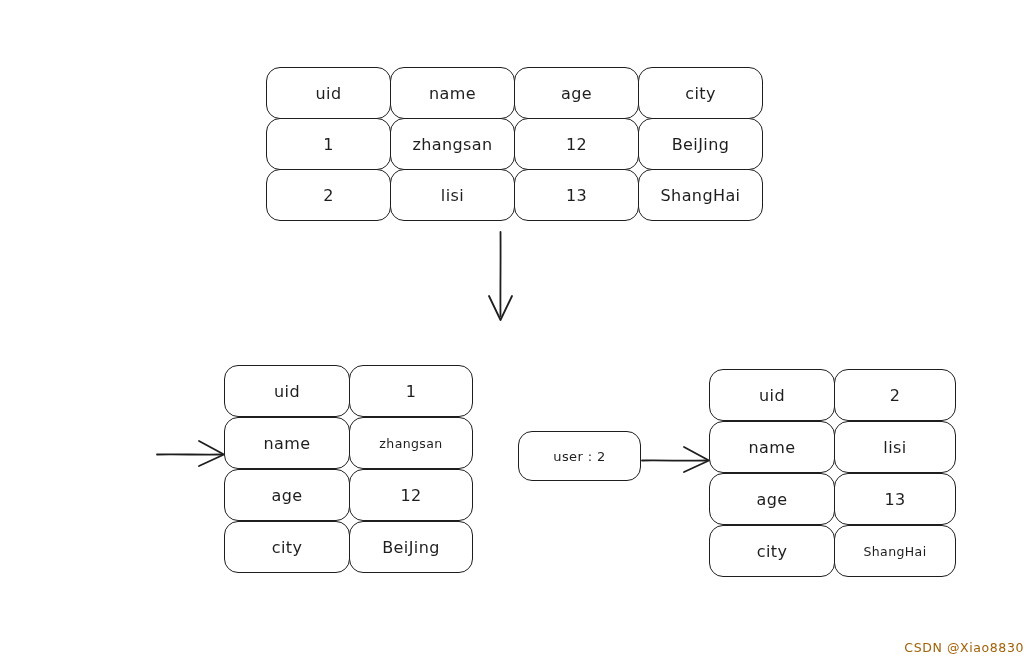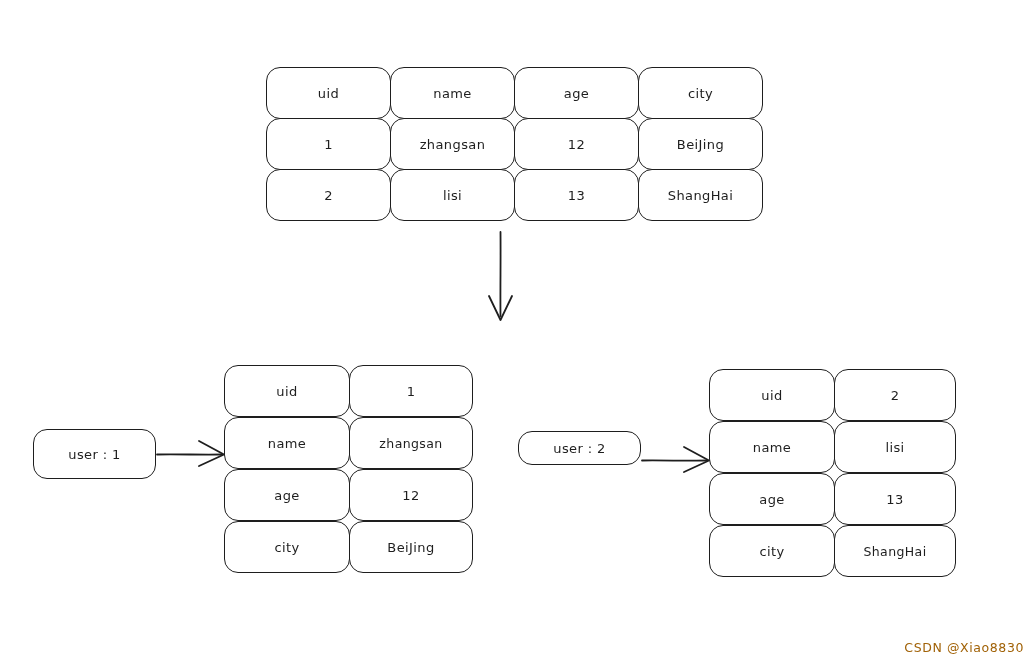--- a/index.html
+++ b/index.html
@@ -25,21 +25,21 @@
   .cell {
     position: absolute;
     box-sizing: border-box;
     border: 1.6px solid #1e1e1e;
     border-radius: 14px;
     background: #ffffff;
     display: flex;
     align-items: center;
     justify-content: center;
     font-family: "DejaVu Sans", sans-serif;
-    font-size: 13px;
+    font-size: 16px;
     letter-spacing: 0.4px;
     color: #1e1e1e;
     white-space: nowrap;
   }
 
   .cell.small { font-size: 12.5px; }
 
   
   .table-group { position: absolute; }
 
@@ -94,37 +94,36 @@
     <div class="cell" style="left:390px; top:118px; width:125px; height:52px;">zhangsan</div>
     <div class="cell" style="left:514px; top:118px; width:125px; height:52px;">12</div>
     <div class="cell" style="left:638px; top:118px; width:125px; height:52px;">BeiJing</div>
 
     <div class="cell" style="left:266px; top:169px; width:125px; height:52px;">2</div>
     <div class="cell" style="left:390px; top:169px; width:125px; height:52px;">lisi</div>
     <div class="cell" style="left:514px; top:169px; width:125px; height:52px;">13</div>
     <div class="cell" style="left:638px; top:169px; width:125px; height:52px;">ShangHai</div>
   </div>
 
-  <div class="node-pill" style="left:33px; top:429px; width:123px; height:50px;">user : 1</div>
 
   <div class="table-group">
     <div class="cell" style="left:224px; top:365px; width:126px; height:52px;">uid</div>
     <div class="cell" style="left:349px; top:365px; width:124px; height:52px;">1</div>
 
     <div class="cell" style="left:224px; top:417px; width:126px; height:52px;">name</div>
     <div class="cell small" style="left:349px; top:417px; width:124px; height:52px;">zhangsan</div>
 
     <div class="cell" style="left:224px; top:469px; width:126px; height:52px;">age</div>
     <div class="cell" style="left:349px; top:469px; width:124px; height:52px;">12</div>
 
     <div class="cell" style="left:224px; top:521px; width:126px; height:52px;">city</div>
     <div class="cell" style="left:349px; top:521px; width:124px; height:52px;">BeiJing</div>
   </div>
 
-  <div class="node-pill" style="left:518px; top:431px; width:123px; height:34px;">user : 2</div>
+  <div class="node-pill" style="left:518px; top:431px; width:123px; height:50px;">user : 2</div>
 
   <div class="table-group">
     <div class="cell" style="left:709px; top:369px; width:126px; height:52px;">uid</div>
     <div class="cell" style="left:834px; top:369px; width:122px; height:52px;">2</div>
 
     <div class="cell" style="left:709px; top:421px; width:126px; height:52px;">name</div>
     <div class="cell" style="left:834px; top:421px; width:122px; height:52px;">lisi</div>
 
     <div class="cell" style="left:709px; top:473px; width:126px; height:52px;">age</div>
     <div class="cell" style="left:834px; top:473px; width:122px; height:52px;">13</div>

